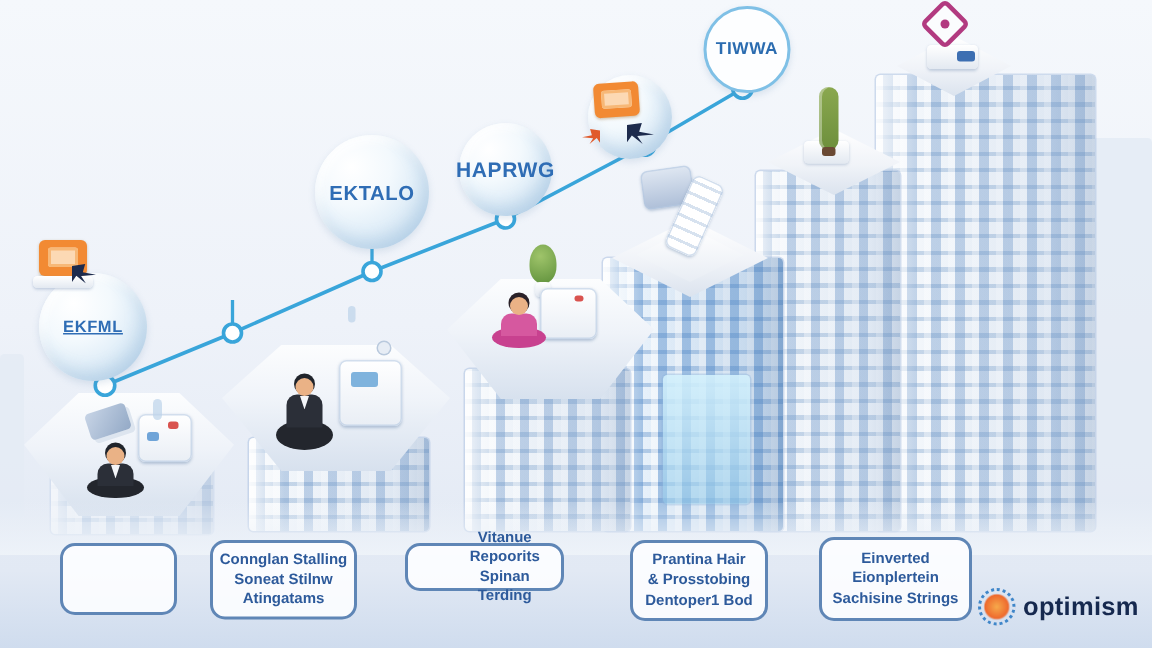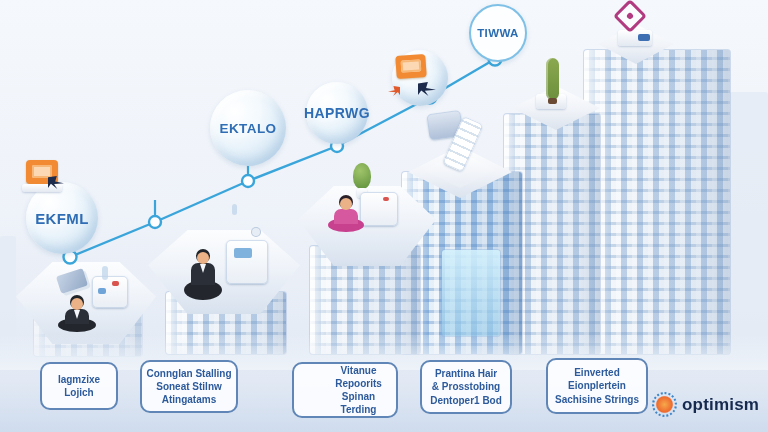--- a/index.html
+++ b/index.html
@@ -174,21 +174,21 @@
     <g fill="#ffffff" stroke="#39a5da" stroke-width="2.4">
       <circle cx="70" cy="257" r="6.5"></circle>
       <circle cx="155" cy="222" r="6"></circle>
       <circle cx="248" cy="181" r="6"></circle>
       <circle cx="337" cy="146" r="6"></circle>
       <circle cx="430" cy="97" r="6.5"></circle>
       <circle cx="495" cy="59" r="6.5"></circle>
     </g>
   </svg>
 
-  <div class="bubble" style="left:26px;top:182px;width:72px;height:72px;font-size:15px;">
+  <div class="bubble" style="left:26px;top:182px;width:72px;height:72px;font-size:11px;text-decoration:underline;">
     <span>EKFML</span>
   </div>
   <div class="bubble" style="left:210px;top:90px;width:76px;height:76px;font-size:13.5px;">
     <span>EKTALO</span>
   </div>
   <div class="bubble" style="left:306px;top:82px;width:62px;height:62px;font-size:14px;">
     <span>HAPRWG</span>
   </div>
 
   <div class="bubble" style="left:392px;top:50px;width:56px;height:56px;"></div>
@@ -204,28 +204,27 @@
 
   <div class="msg-icon" style="left:26px;top:160px;width:32px;height:24px;z-index:6;">
     <div class="inner"></div>
   </div>
   <div class="pedbox" style="left:22px;top:184px;width:40px;height:8px;z-index:6;"></div>
   <div class="bird" style="left:48px;top:176px;width:16px;height:13px;z-index:6;"></div>
 
   <div class="fade"></div>
 
   <div class="fbox" style="left:40px;top:362px;width:78px;height:48px;">
-    <div>Iagmzixe Lojich</div>
   </div>
   <div class="fbox" style="left:140px;top:360px;width:98px;height:53px;">
     <div>Connglan Stalling</div>
     <div>Soneat Stilnw</div>
     <div>Atingatams</div>
   </div>
-  <div class="fbox" style="left:292px;top:362px;width:106px;height:56px;padding-left:31px;">
+  <div class="fbox" style="left:270px;top:362px;width:106px;height:32px;padding-left:31px;">
     <div>Vitanue Repoorits</div>
     <div>Spinan Terding</div>
   </div>
   <div class="fbox" style="left:420px;top:360px;width:92px;height:54px;justify-content:center;">
     <div>Prantina Hair</div>
     <div>&amp; Prosstobing</div>
     <div>Dentoper1 Bod</div>
   </div>
   <div class="fbox" style="left:546px;top:358px;width:102px;height:56px;">
     <div>Einverted</div>

